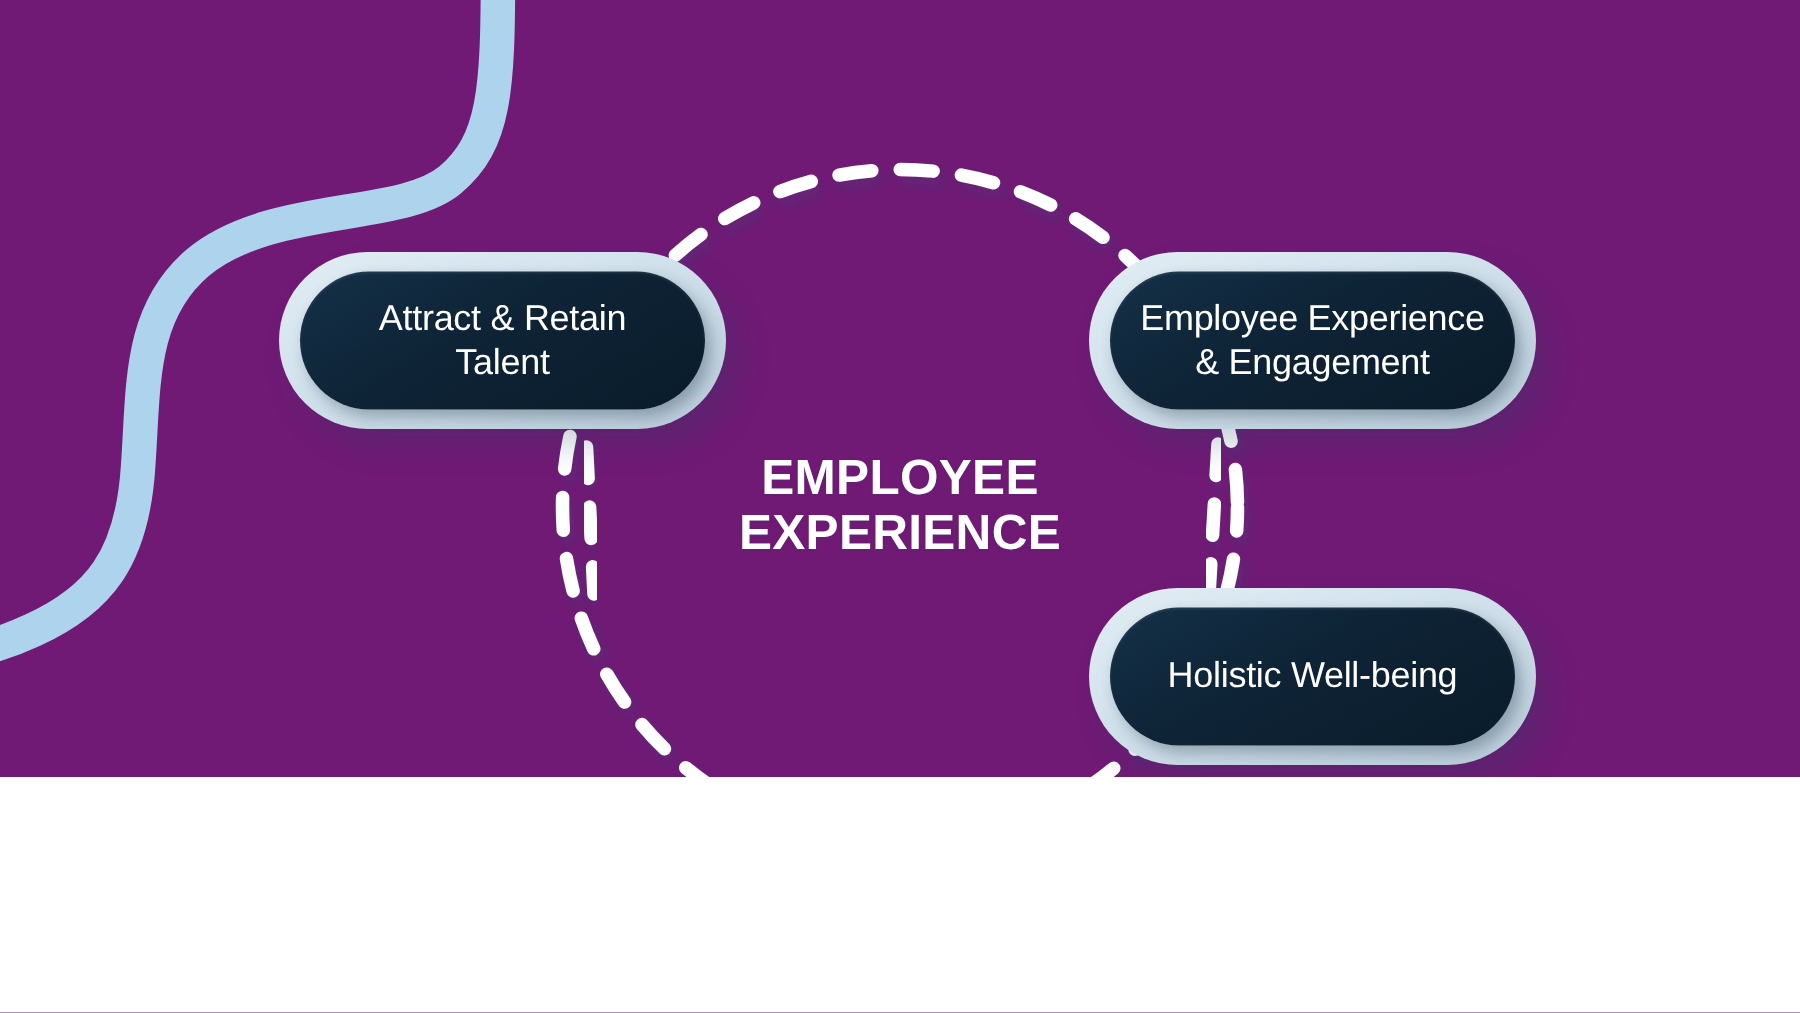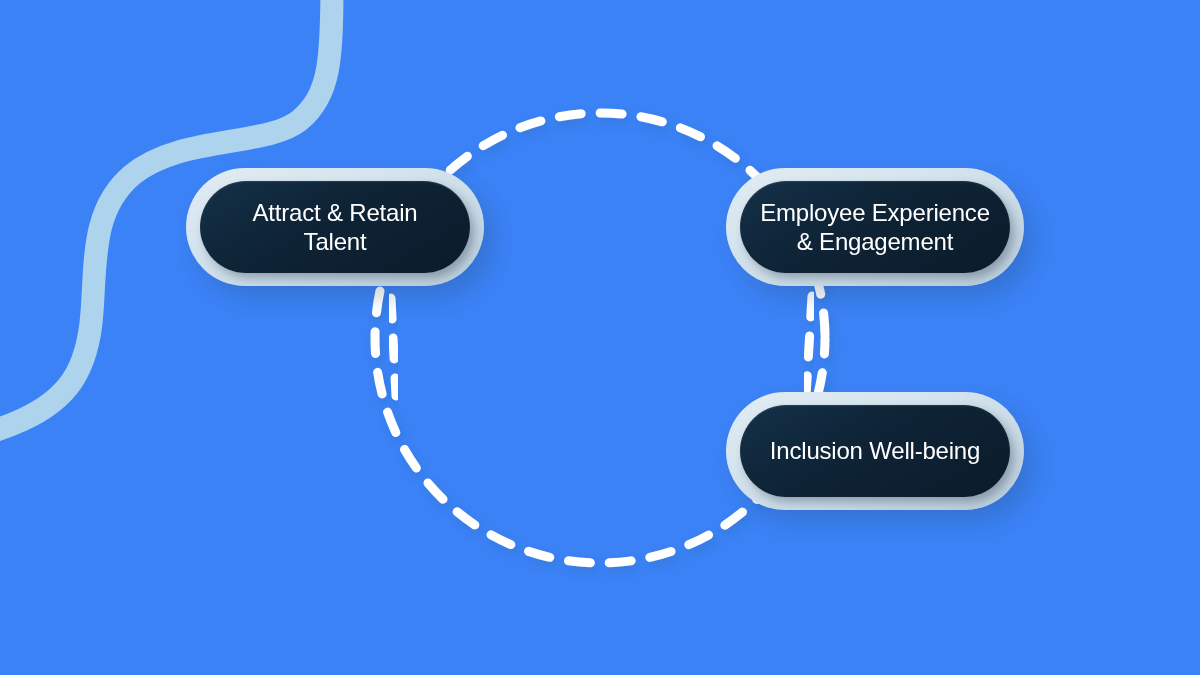--- a/index.html
+++ b/index.html
@@ -4,23 +4,23 @@
 <title>Employee Experience Diagram</title>
 <style>
   html, body {
     margin: 0;
     padding: 0;
     background: #ffffff;
   }
   #stage {
     position: relative;
     width: 1200px;
-    height: 675px;
+    height: 518px;
     overflow: hidden;
-    background: #3b82f6;
+    background: #701a75;
     font-family: "Liberation Sans", "DejaVu Sans", sans-serif;
   }
 
   
   #bg-svg {
     position: absolute;
     left: 0; top: 0;
     width: 1200px;
     height: 675px;
     display: block;
@@ -126,18 +126,20 @@
     <div class="node-body">
       <span class="node-label">Employee Experience
 &amp; Engagement</span>
     </div>
   </div>
 
 
   <div class="node" id="node-wellbeing">
     <div class="node-ring"></div>
     <div class="node-body">
-      <span class="node-label">Inclusion Well-being</span>
+      <span class="node-label">Holistic Well-being</span>
     </div>
   </div>
 
+  <div id="center-title">EMPLOYEE
+EXPERIENCE</div>
 
 </div>
 
 </body></html>

